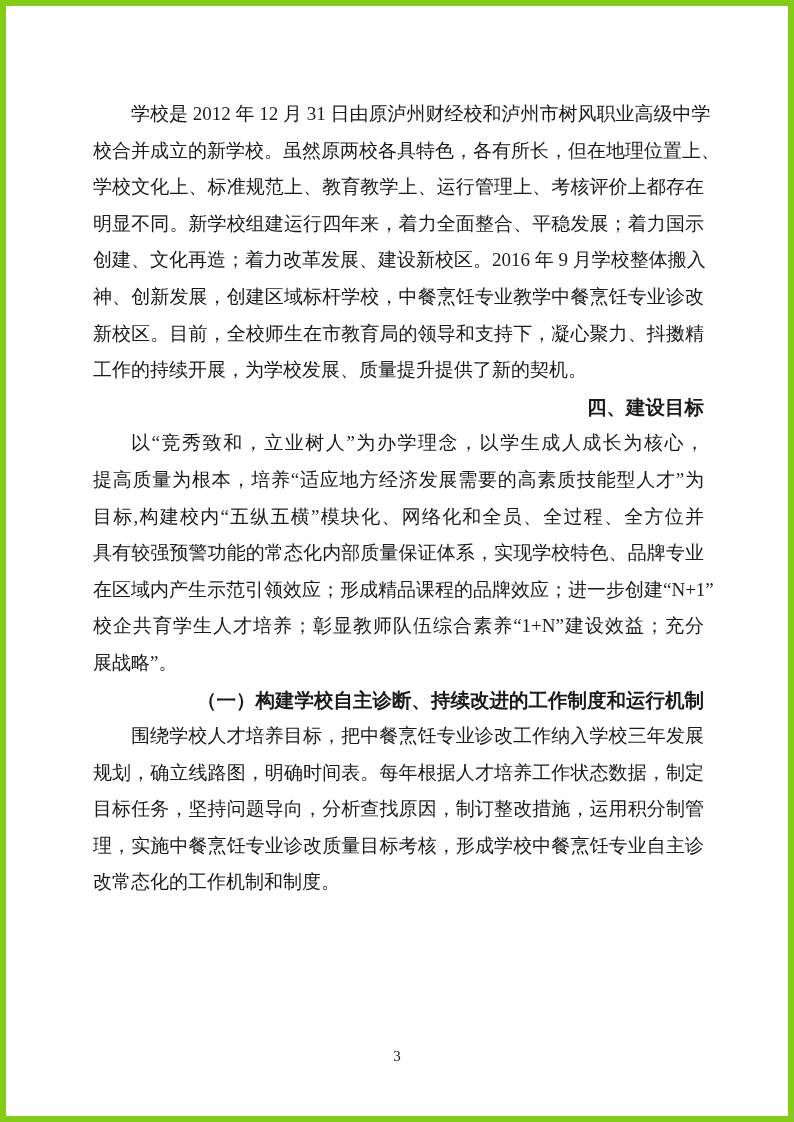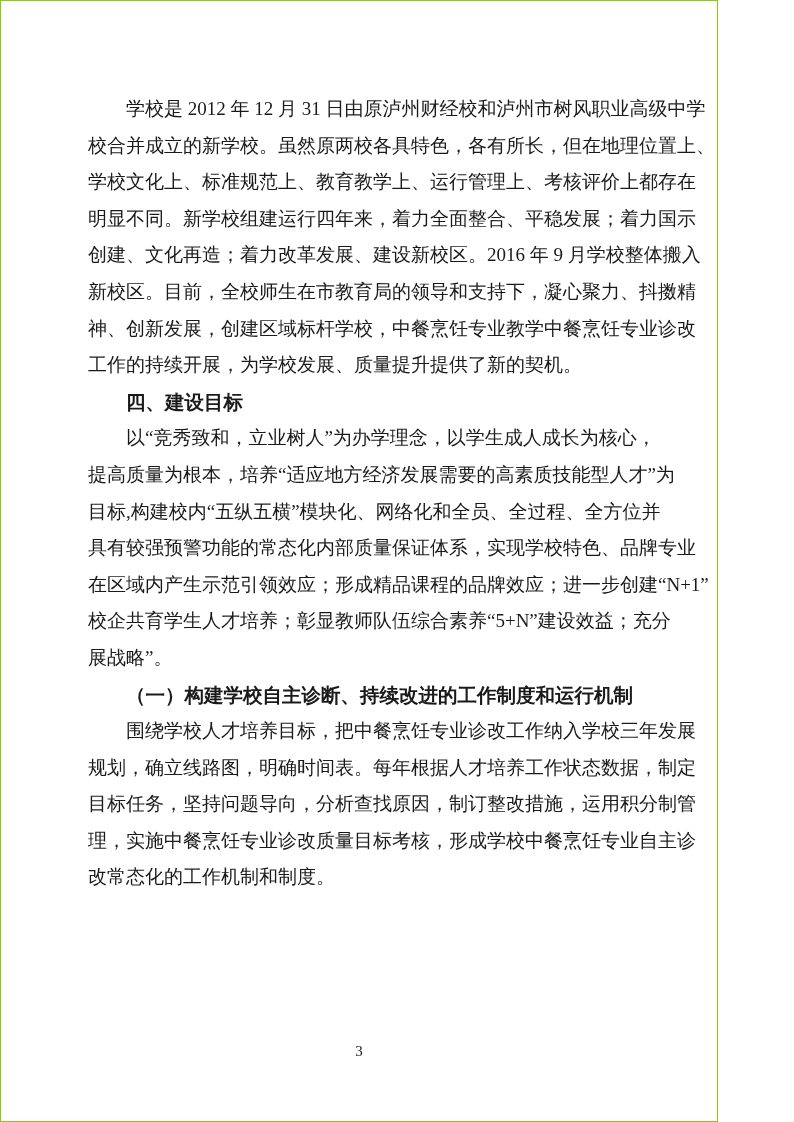--- a/index.html
+++ b/index.html
@@ -2,25 +2,25 @@
 <html lang="zh"><head>
 <meta charset="utf-8">
 <style>
   html, body {
     margin: 0;
     padding: 0;
     background: #ffffff;
   }
   .page {
     position: relative;
-    width: 718px;
+    width: 794px;
     height: 1122px;
     box-sizing: border-box;
     background: #ffffff;
-    border: 1px solid #84cc16;
+    border: 6px solid #84cc16;
     padding: 90px 84px 0 87px;
     color: #1a1a1a;
     font-family: "Liberation Serif", "DejaVu Serif", serif;
     font-size: 19px;
     overflow: hidden;
   }
   .block { margin: 0; }
   .line {
     height: 36.6px;
     line-height: 36.6px;
@@ -32,21 +32,21 @@
   .line.para-first { text-indent: 38px; }
   .line.para-last  { text-align-last: left; }
   .heading {
     height: 36.6px;
     line-height: 36.6px;
     text-indent: 38px;
     font-family: "Liberation Sans", "DejaVu Sans", sans-serif;
     font-weight: 700;
     font-size: 19.5px;
     white-space: nowrap;
-    text-align: left;
+    text-align: right;
   }
   .footer {
     position: absolute;
     left: 0;
     right: 0;
     top: 1042px;
     text-align: center;
     font-size: 15px;
     color: #1a1a1a;
     font-family: "Liberation Serif", "DejaVu Serif", serif;
@@ -56,34 +56,34 @@
 <body>
 
 <div class="page">
 
   <div class="block">
     <div class="line para-first">学校是 2012 年 12 月 31 日由原泸州财经校和泸州市树风职业高级中学</div>
     <div class="line">校合并成立的新学校。虽然原两校各具特色，各有所长，但在地理位置上、</div>
     <div class="line">学校文化上、标准规范上、教育教学上、运行管理上、考核评价上都存在</div>
     <div class="line">明显不同。新学校组建运行四年来，着力全面整合、平稳发展；着力国示</div>
     <div class="line">创建、文化再造；着力改革发展、建设新校区。2016 年 9 月学校整体搬入</div>
+    <div class="line">神、创新发展，创建区域标杆学校，中餐烹饪专业教学中餐烹饪专业诊改</div>
     <div class="line">新校区。目前，全校师生在市教育局的领导和支持下，凝心聚力、抖擞精</div>
-    <div class="line">神、创新发展，创建区域标杆学校，中餐烹饪专业教学中餐烹饪专业诊改</div>
     <div class="line para-last">工作的持续开展，为学校发展、质量提升提供了新的契机。</div>
   </div>
 
   <div class="heading">四、建设目标</div>
 
   <div class="block">
     <div class="line para-first">以“竞秀致和，立业树人”为办学理念，以学生成人成长为核心，</div>
     <div class="line">提高质量为根本，培养“适应地方经济发展需要的高素质技能型人才”为</div>
     <div class="line">目标,构建校内“五纵五横”模块化、网络化和全员、全过程、全方位并</div>
     <div class="line">具有较强预警功能的常态化内部质量保证体系，实现学校特色、品牌专业</div>
     <div class="line">在区域内产生示范引领效应；形成精品课程的品牌效应；进一步创建“N+1”</div>
-    <div class="line">校企共育学生人才培养；彰显教师队伍综合素养“5+N”建设效益；充分</div>
+    <div class="line">校企共育学生人才培养；彰显教师队伍综合素养“1+N”建设效益；充分</div>
     <div class="line para-last">展战略”。</div>
   </div>
 
 
   <div class="heading">（一）构建学校自主诊断、持续改进的工作制度和运行机制</div>
 
   <div class="block">
     <div class="line para-first">围绕学校人才培养目标，把中餐烹饪专业诊改工作纳入学校三年发展</div>
     <div class="line">规划，确立线路图，明确时间表。每年根据人才培养工作状态数据，制定</div>
     <div class="line">目标任务，坚持问题导向，分析查找原因，制订整改措施，运用积分制管</div>

